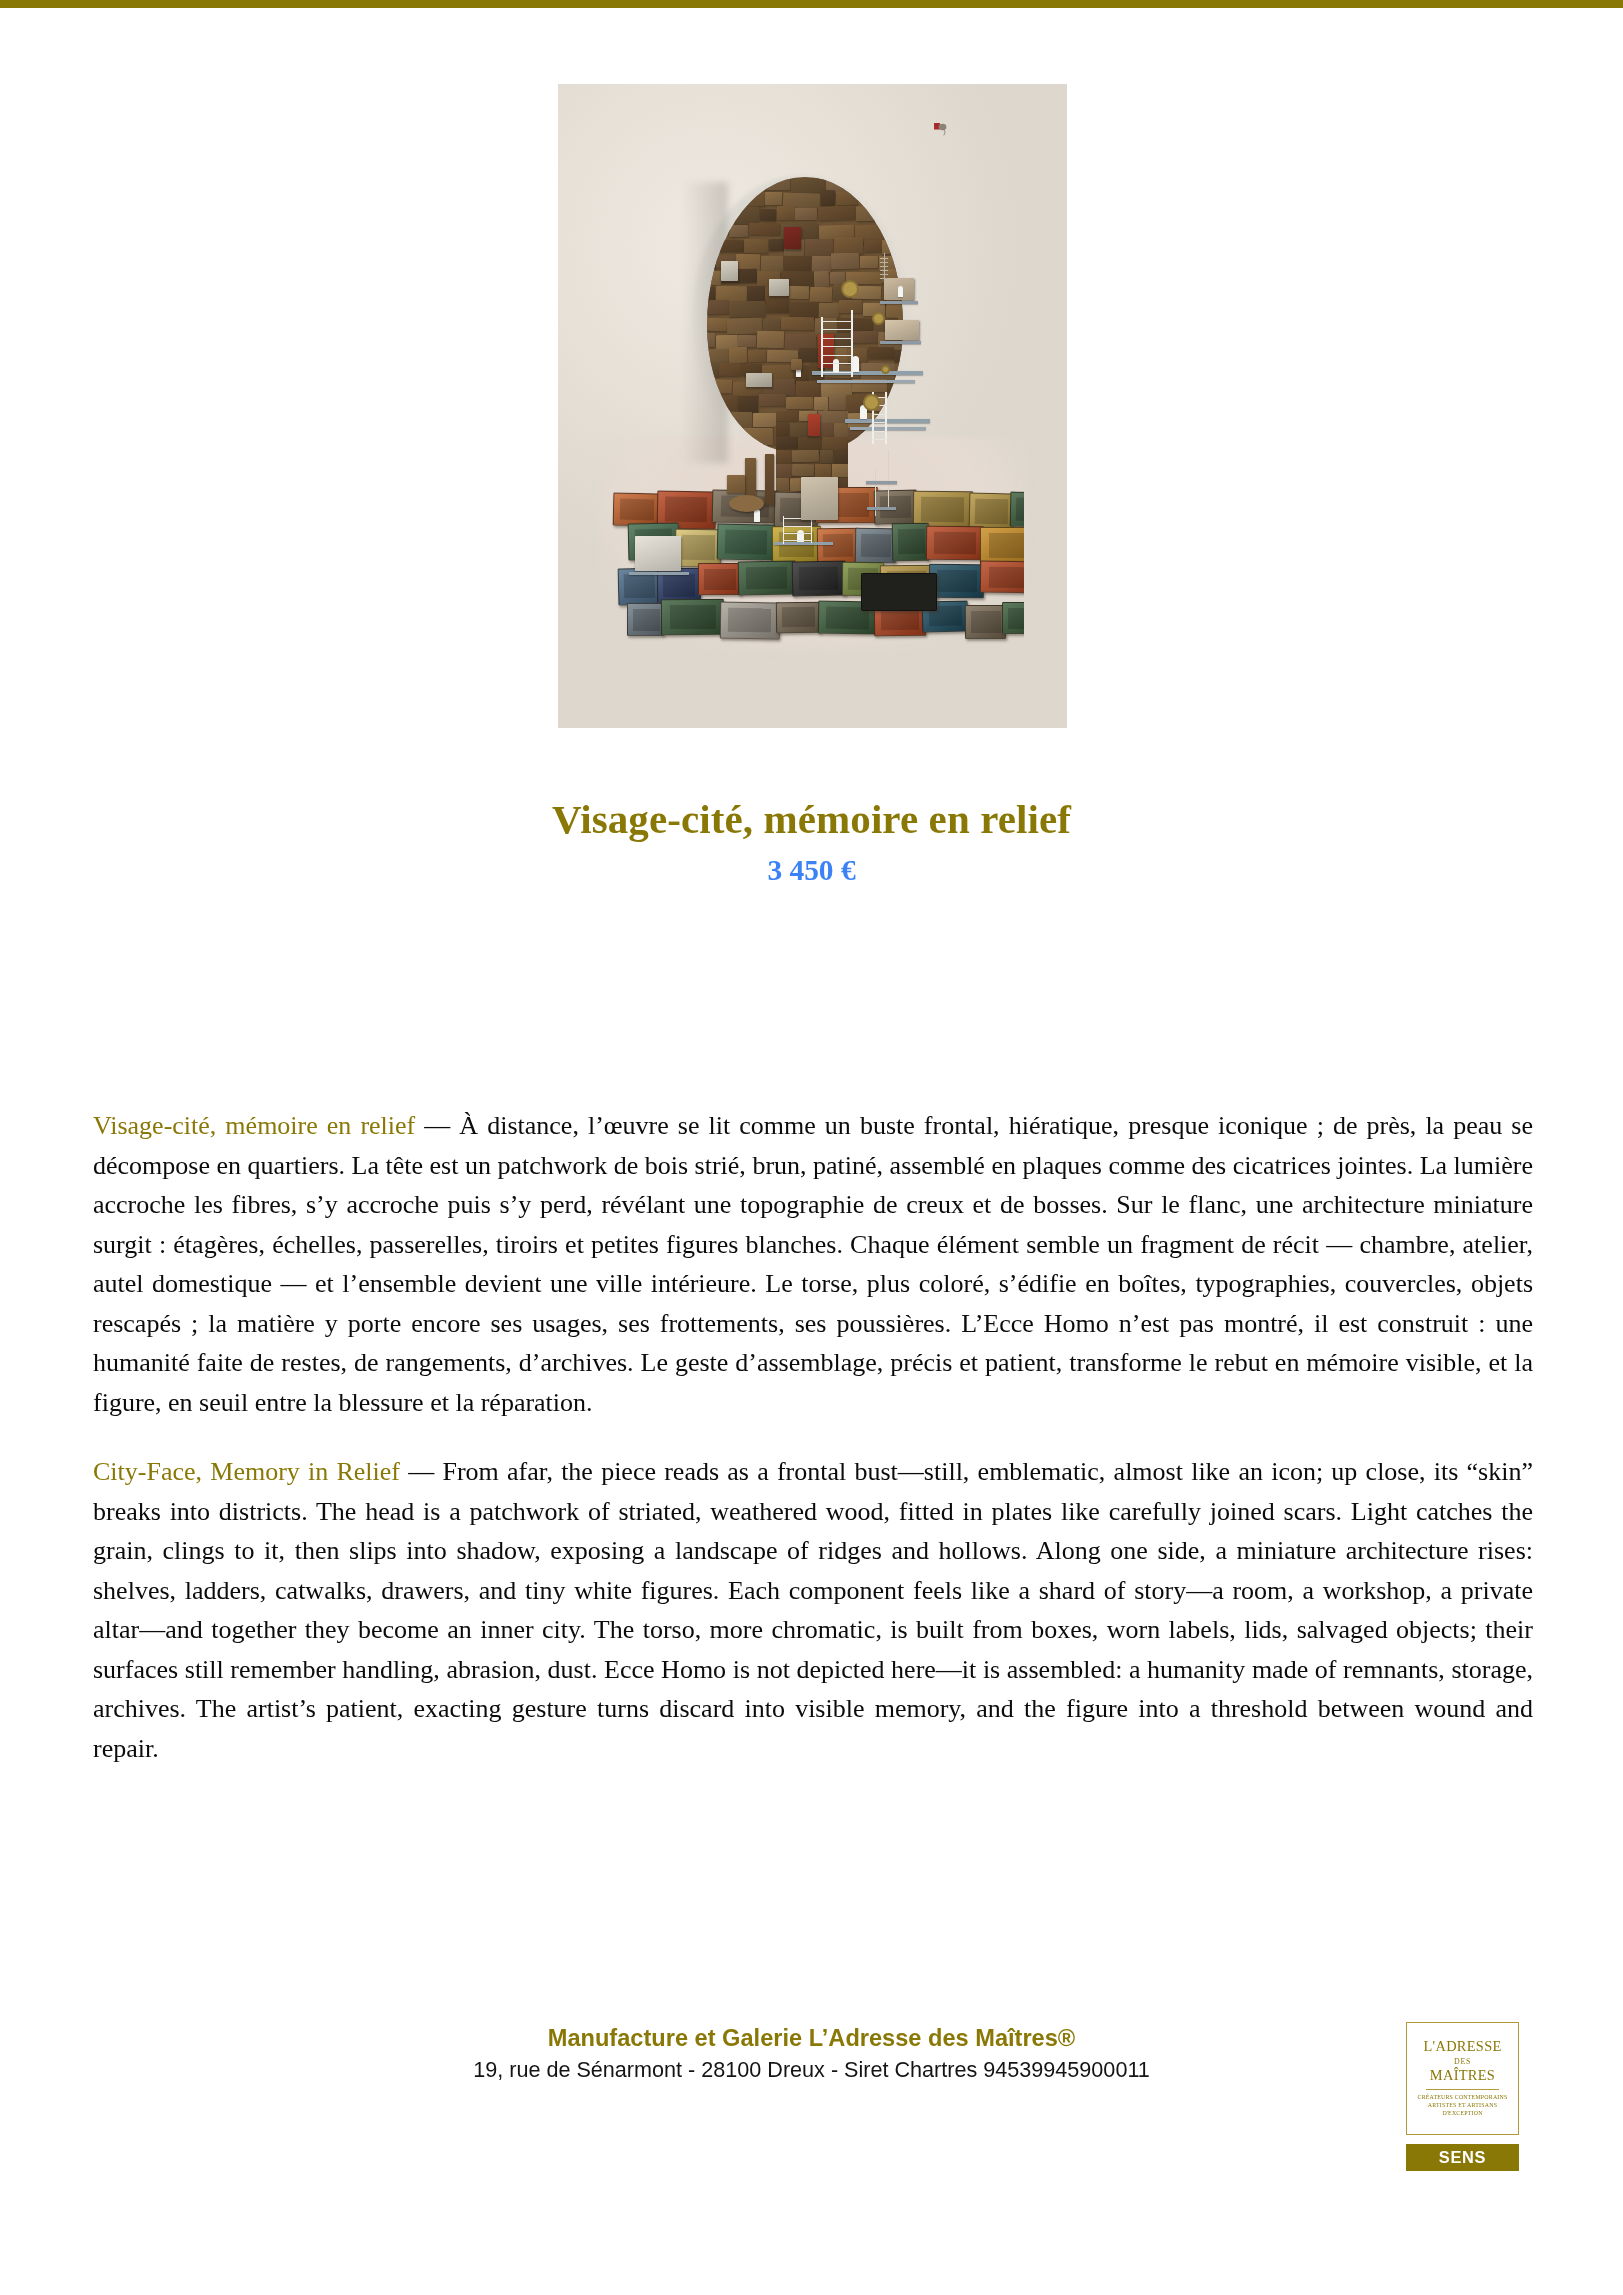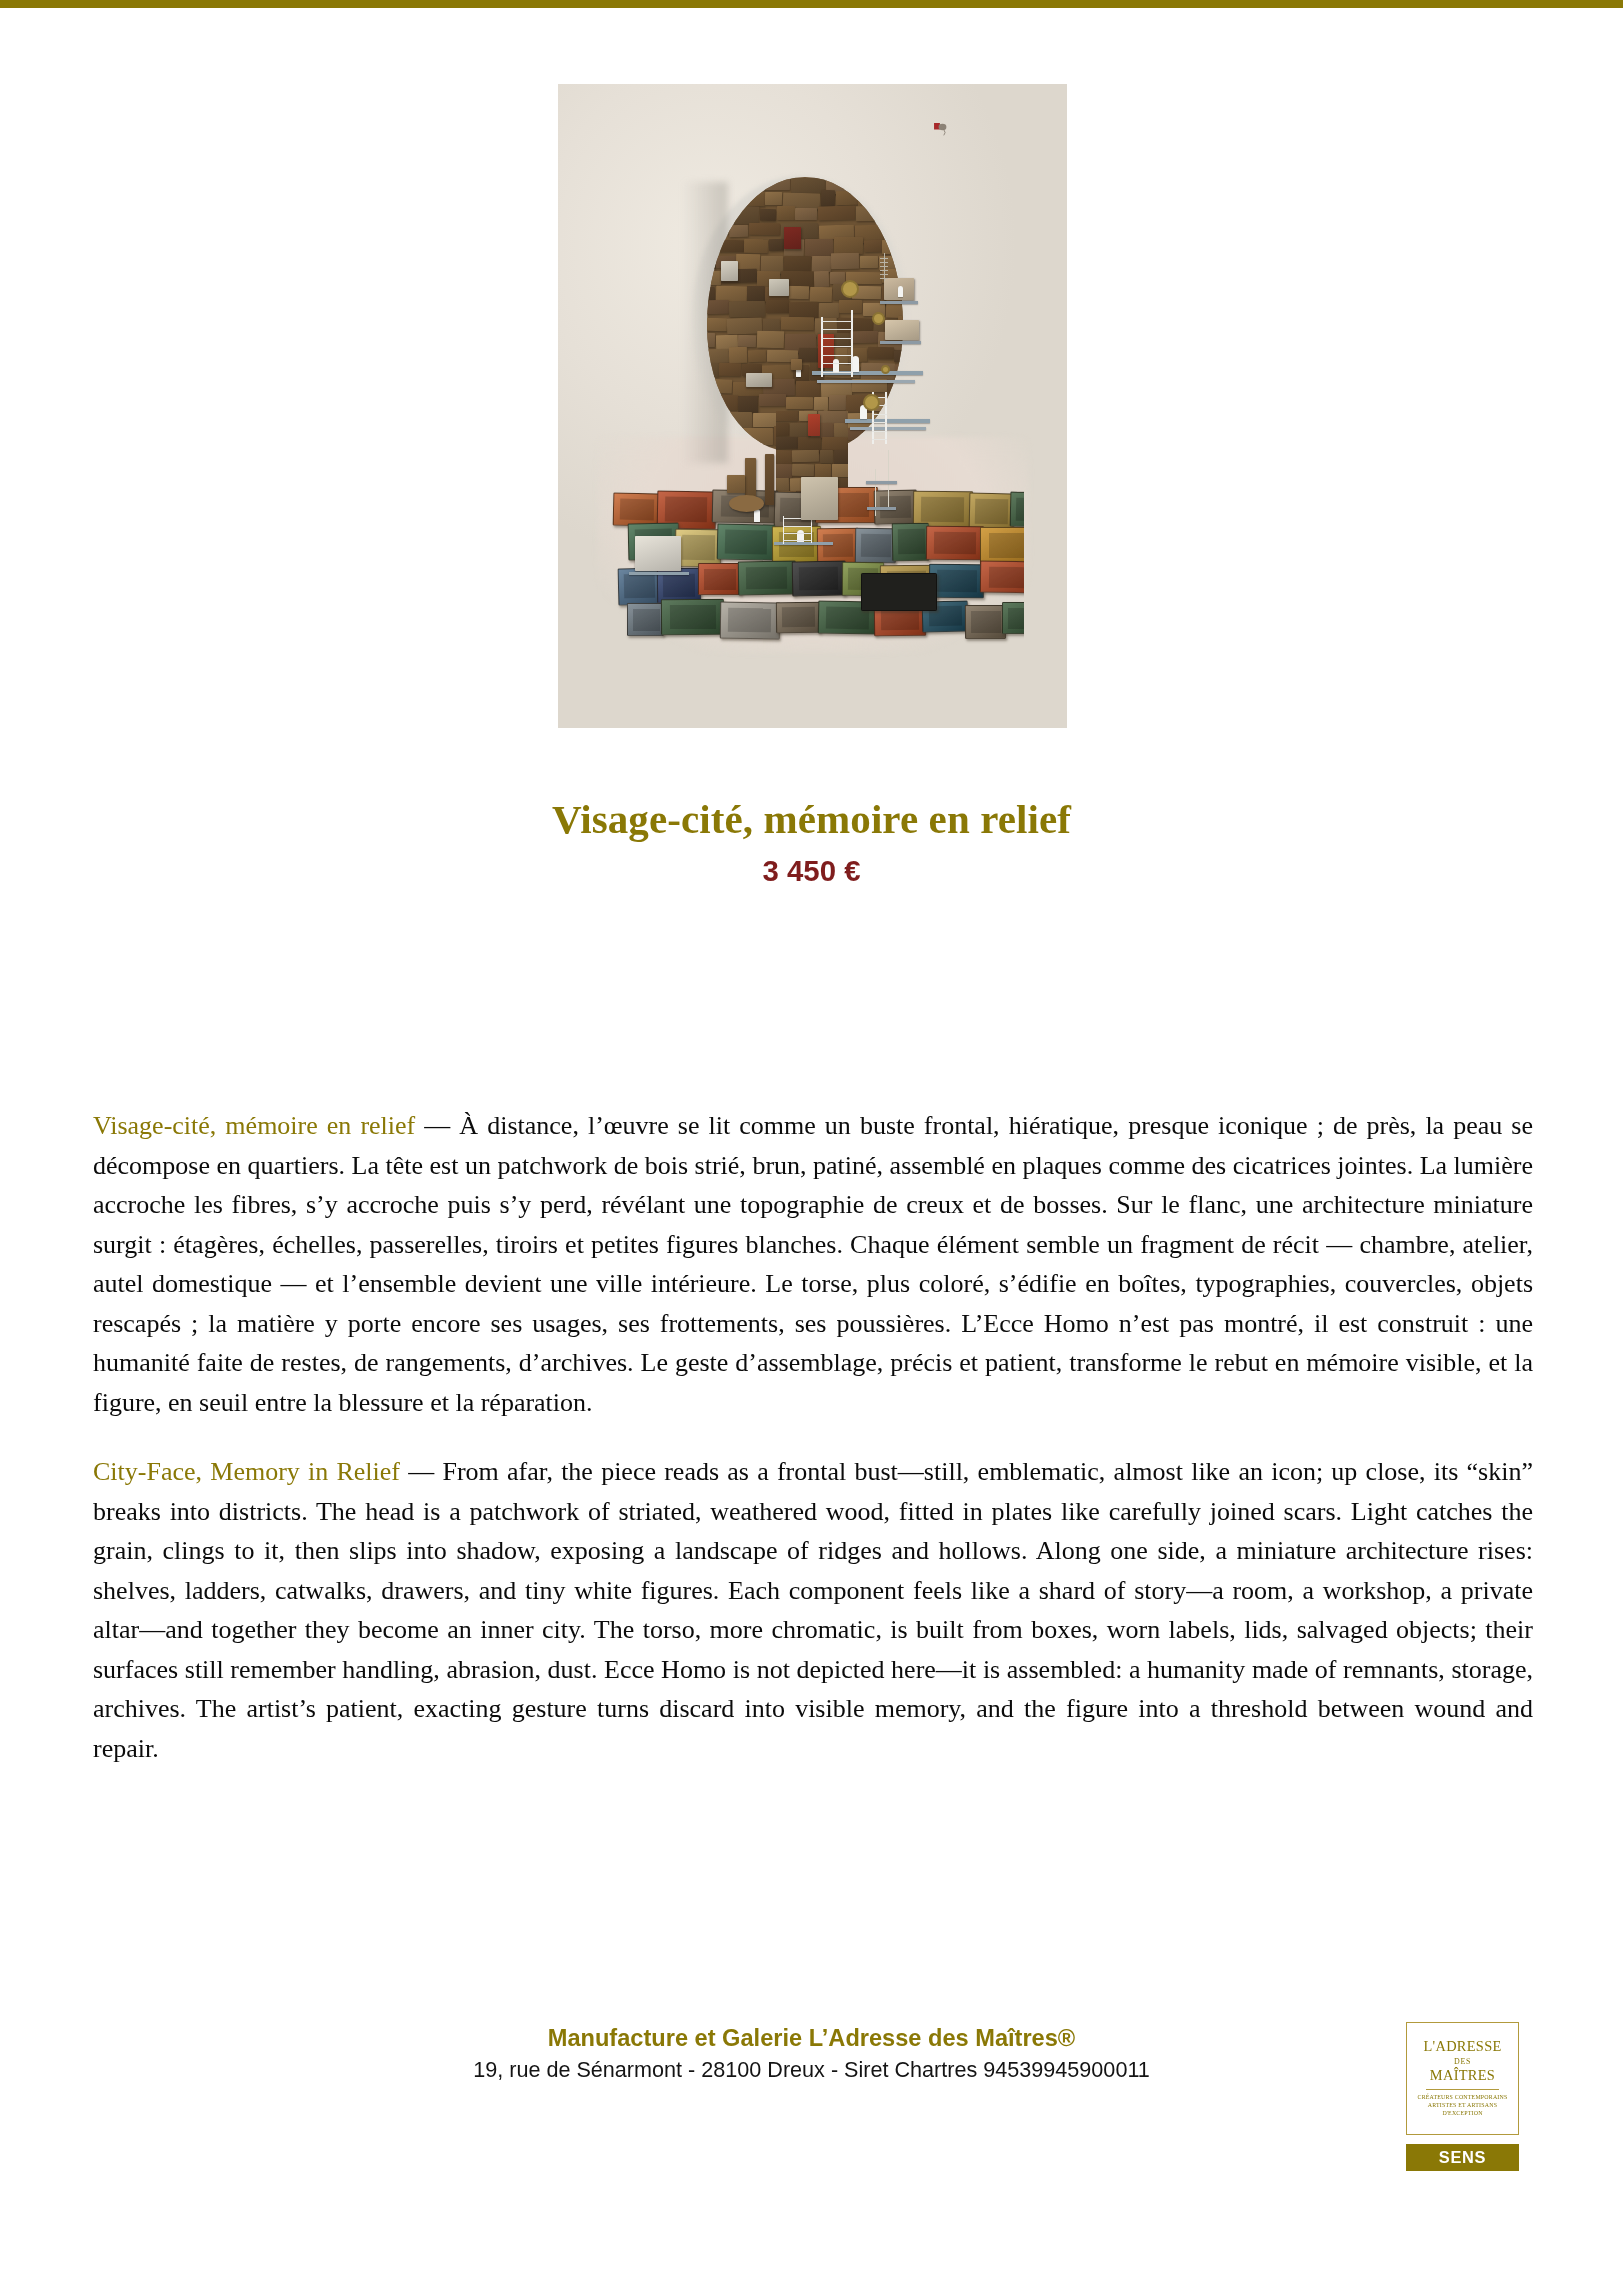--- a/index.html
+++ b/index.html
@@ -91,22 +91,22 @@
   .art-title {
     font-family:"Liberation Serif", serif;
     font-weight:700; font-size:41px; color:#8a7806;
     margin:13px 0 0 0; letter-spacing:0.1px;
   }
   .art-subtitle {
     font-family:"Liberation Serif", serif;
     font-weight:400; font-size:26px; color:#111; margin:13px 0 0 0;
   }
   .art-price {
-    font-family:Liberation Sans, sans-serif;
-    font-weight:700; font-size:29.4px; color:#7f1d1d; margin:10.5px 0 0 0;
+    font-family:Liberation Serif, serif;
+    font-weight:700; font-size:29.4px; color:#3b82f6; margin:10.5px 0 0 0;
   }
 
   
   .copy {
     position:absolute; left:93px; top:1106px; width:1440px;
   }
   .para {
     font-family:"Liberation Serif", serif;
     font-size:26px;
     line-height:1.52;

